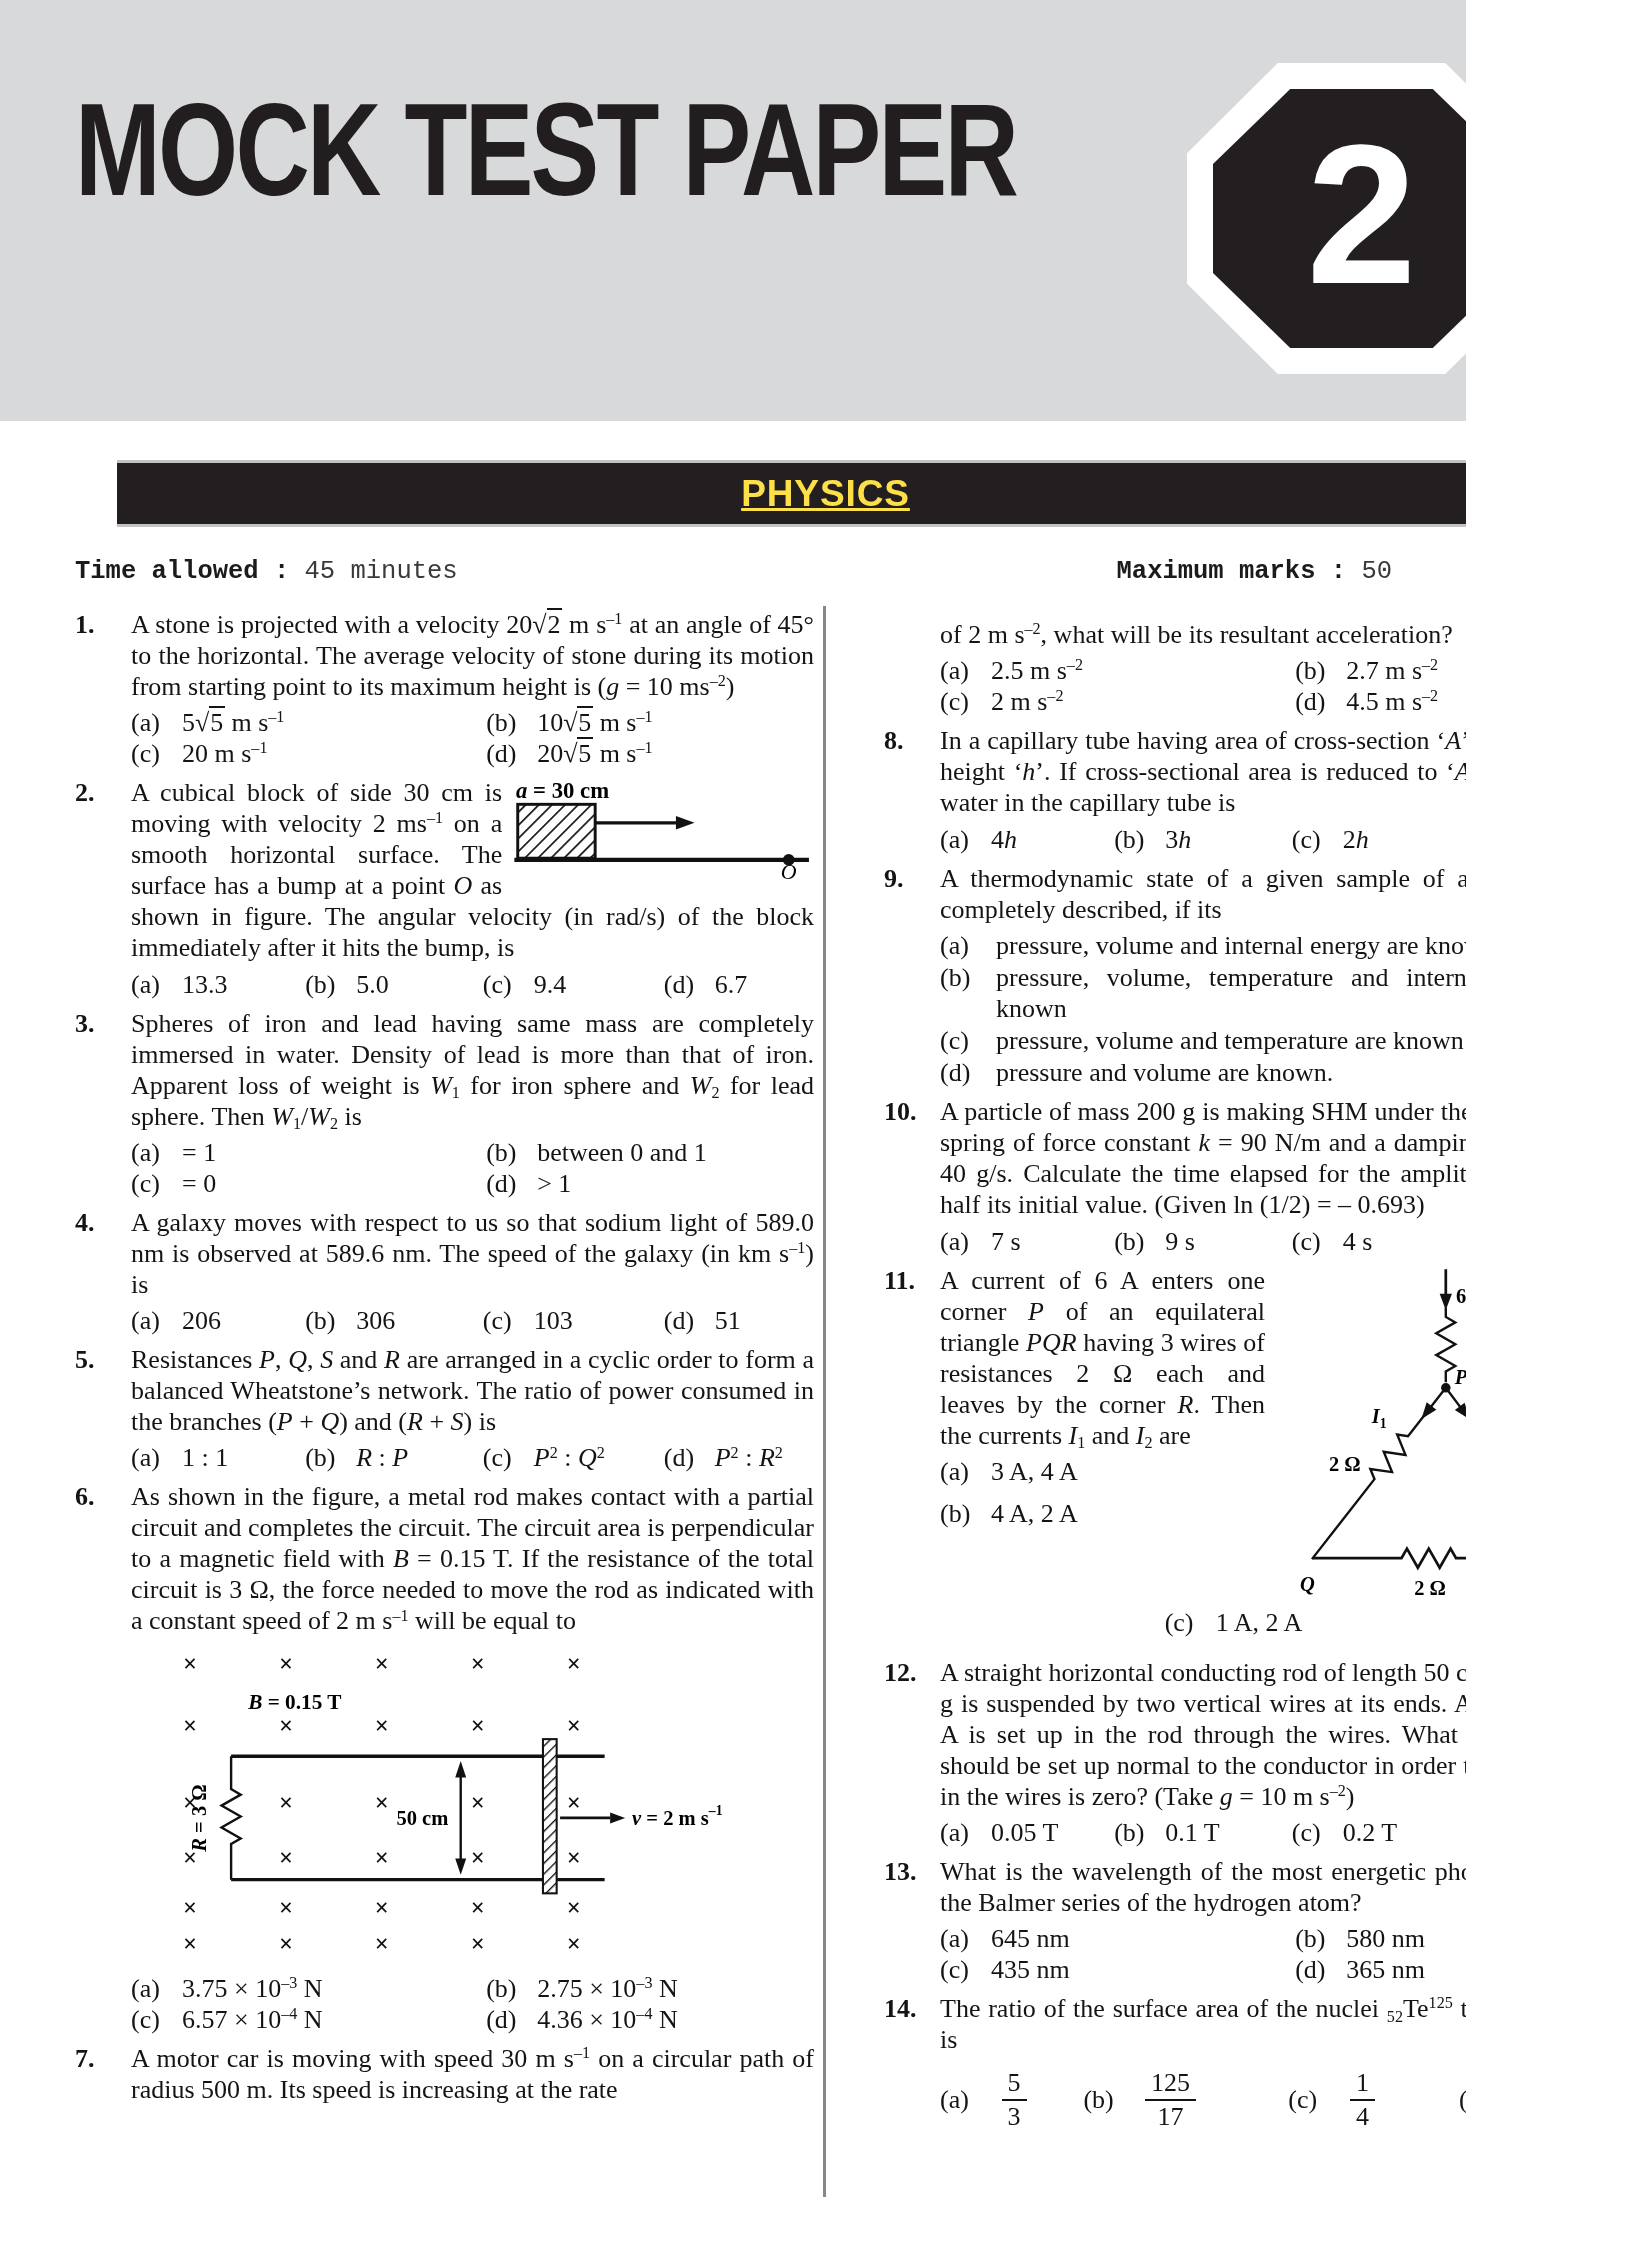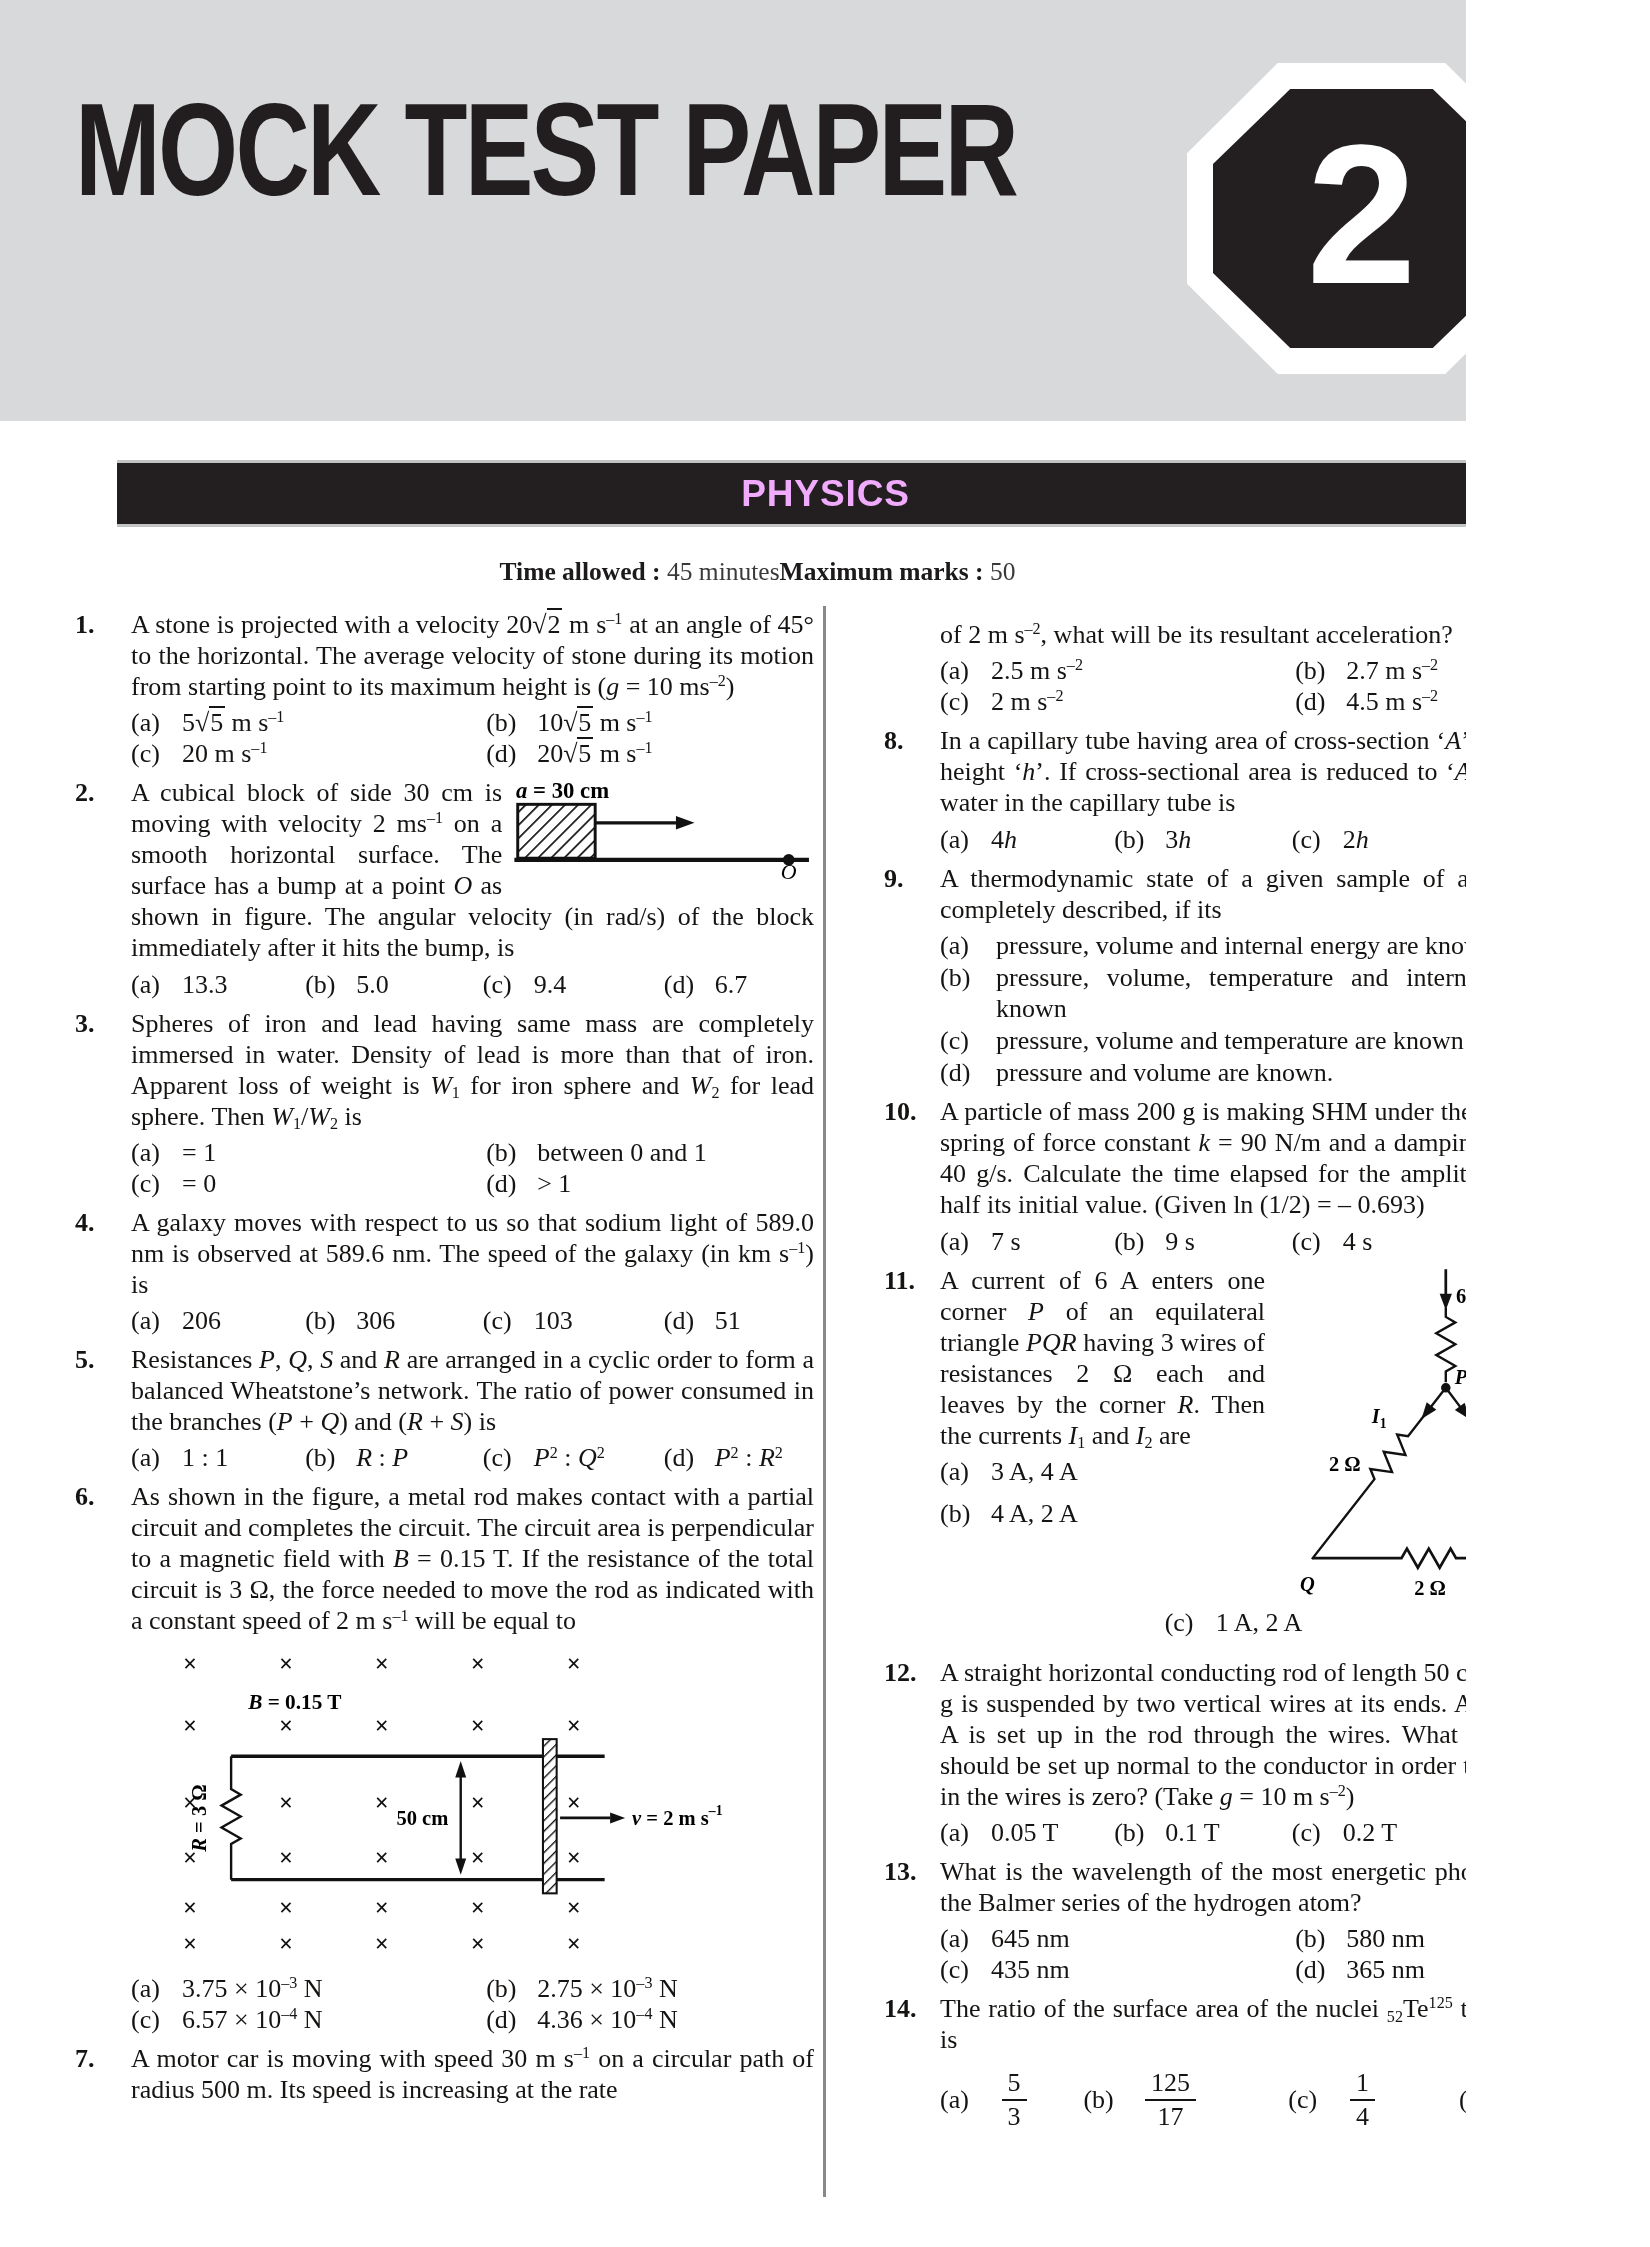--- a/index.html
+++ b/index.html
@@ -13,23 +13,23 @@
   .badge{position:absolute;left:1187px;top:63px;width:349px;height:311px;background:#fff;
         clip-path:polygon(26% 0,74% 0,100% 29%,100% 71%,74% 100%,26% 100%,0 71%,0 29%);}
   .badge-inner{position:absolute;left:26px;top:26px;right:26px;bottom:26px;background:#231f20;
         clip-path:polygon(26% 0,74% 0,100% 29%,100% 71%,74% 100%,26% 100%,0 71%,0 29%);
         display:flex;align-items:center;justify-content:center;}
   .badge-num{color:#fff;font-family:"Liberation Sans",sans-serif;font-weight:bold;font-size:198px;
         line-height:1;padding-bottom:7px;}
   .subject-bar{position:absolute;left:117px;top:460px;width:1417px;height:61px;background:#231f20;
         border-top:3.5px solid #c2c3c4;border-bottom:3.5px solid #c2c3c4;
         display:flex;align-items:center;justify-content:center;}
-  .subject{color:#f0abfc;font-family:"Liberation Sans",sans-serif;font-weight:bold;font-size:37px;letter-spacing:0.9px;}
-  .meta-row{position:absolute;left:75px;right:74px;top:557px;display:flex;justify-content:center;
-        font-family:Liberation Serif, serif;font-size:25.5px;color:#1c1a1b;margin-left:48px;}
+  .subject{color:#fde047;font-family:"Liberation Sans",sans-serif;font-weight:bold;font-size:37px;letter-spacing:0.9px;text-decoration:underline;}
+  .meta-row{position:absolute;left:75px;right:74px;top:557px;display:flex;justify-content:space-between;
+        font-family:Liberation Mono, monospace;font-size:25.5px;color:#1c1a1b;}
   .meta-label{font-weight:bold;}
   .meta-value{font-weight:normal;color:#3a3a3a;}
   
   .divider{position:absolute;left:823px;top:606px;width:2.6px;height:1591px;background:#86888a;}
   .col{position:absolute;top:609px;width:739px;}
   .col-left{left:75px;}
   .col-right{left:884px;margin-top:10px;}
   .q{display:flex;margin-bottom:8px;}
   .qnum{flex:0 0 56px;width:56px;font-weight:bold;font-size:26px;line-height:31px;}
   .qbody{flex:1;font-size:26px;line-height:31px;display:flow-root;}

